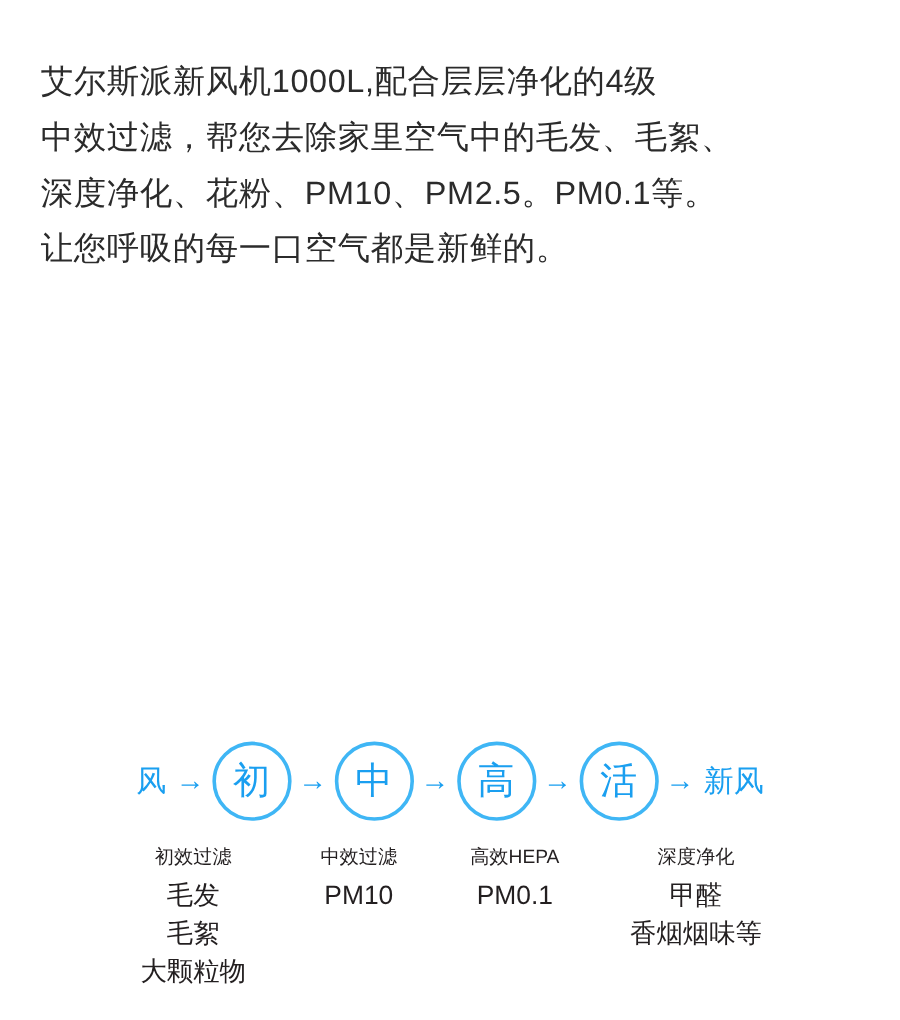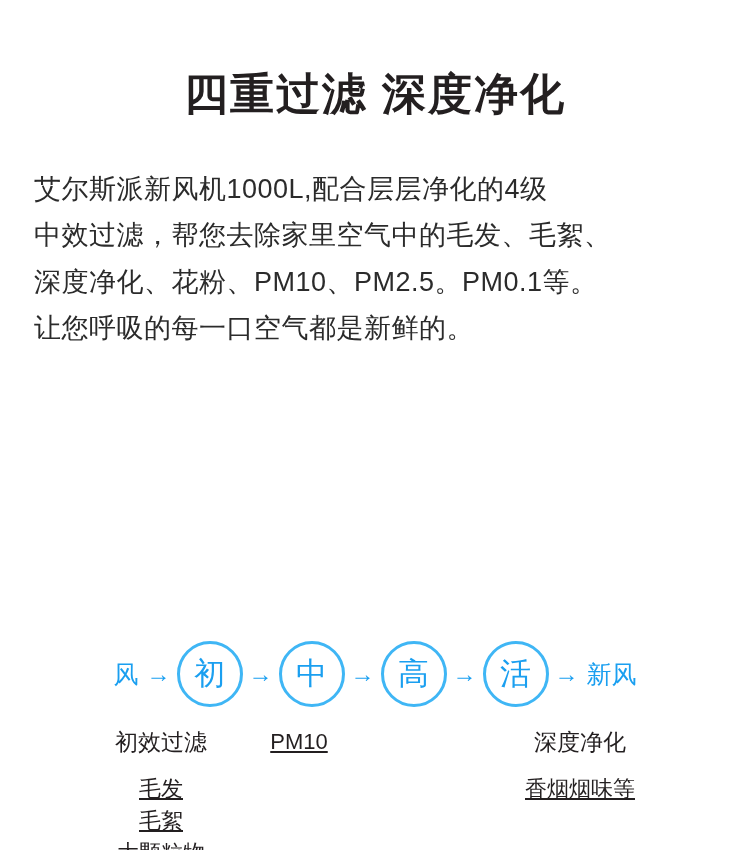--- a/index.html
+++ b/index.html
@@ -93,42 +93,40 @@
     width: 750px;
     display: flex;
     justify-content: center;
     align-items: flex-start;
   }
   .col {
     text-align: center;
     color: #231f20;
   }
   .col-head {
-    font-size: 23px;
+    font-size: 16px;
     line-height: 1.45;
-    margin-bottom: 14px;
+    margin-bottom: 4px;
     white-space: nowrap;
   }
   .col-item {
     font-size: 22px;
     line-height: 1.45;
     white-space: nowrap;
-    text-decoration: underline;
   }
   .col-0 { width: 150px; }
   .col-1 { width: 126px; }
   .col-2 { width: 134px; }
   .col-3 { width: 168px; }
 </style>
 </head>
 <body>
 
 <div class="page">
 
-  <h1 class="title">四重过滤 深度净化</h1>
 
   <div class="para">
     <div class="line">艾尔斯派新风机1000L,配合层层净化的4级</div>
     <div class="line">中效过滤，帮您去除家里空气中的毛发、毛絮、</div>
     <div class="line">深度净化、花粉、PM10、PM2.5。PM0.1等。</div>
     <div class="line">让您呼吸的每一口空气都是新鲜的。</div>
   </div>
 
   <div class="flow">
     <span class="flow-label">风</span>
@@ -152,26 +150,30 @@
   <div class="columns">
 
     <div class="col col-0">
       <div class="col-head">初效过滤</div>
       <div class="col-item">毛发</div>
       <div class="col-item">毛絮</div>
       <div class="col-item">大颗粒物</div>
     </div>
 
     <div class="col col-1">
+      <div class="col-head">中效过滤</div>
       <div class="col-item">PM10</div>
     </div>
 
     <div class="col col-2">
+      <div class="col-head">高效HEPA</div>
+      <div class="col-item">PM0.1</div>
     </div>
 
     <div class="col col-3">
       <div class="col-head">深度净化</div>
+      <div class="col-item">甲醛</div>
       <div class="col-item">香烟烟味等</div>
     </div>
 
   </div>
 
 </div>
 
 </body></html>

